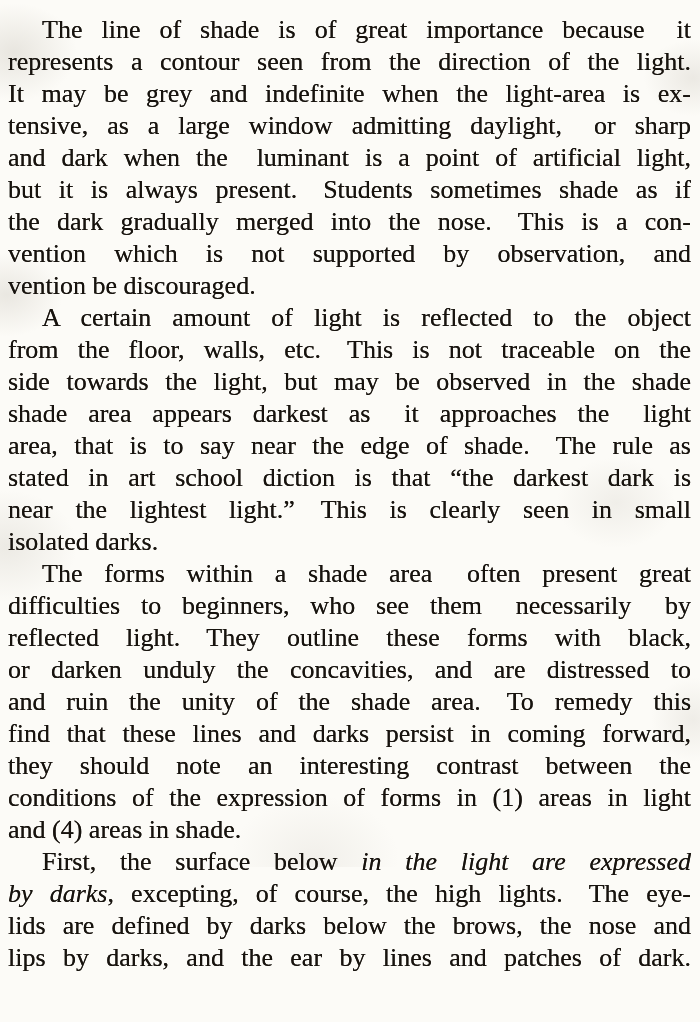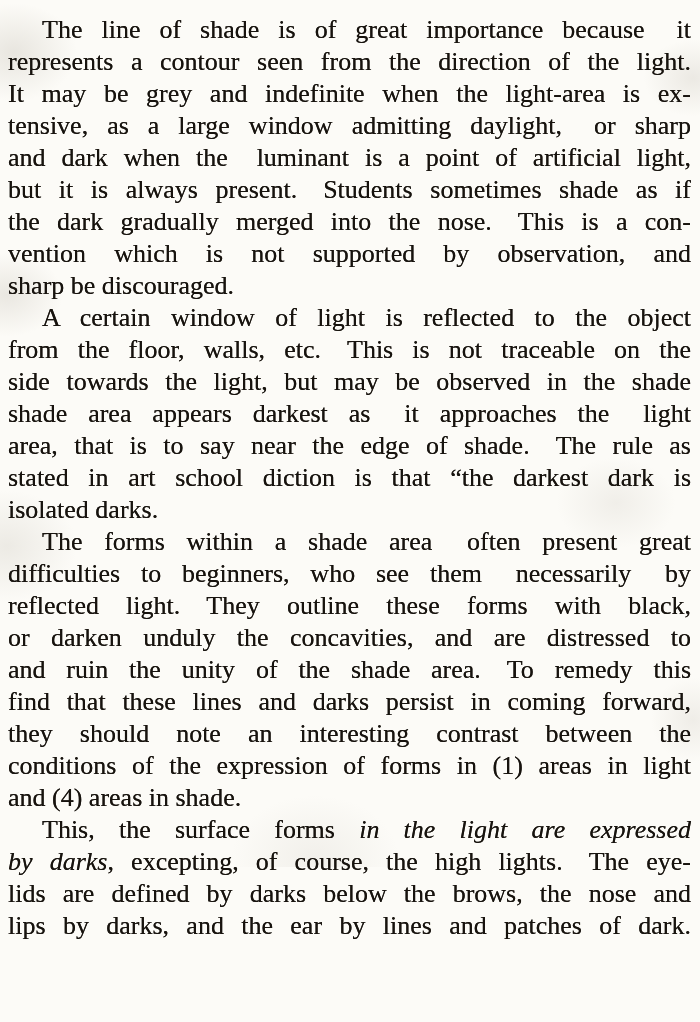--- a/index.html
+++ b/index.html
@@ -58,42 +58,43 @@
   <div>
       <div class="paragraph">
         <div class="line indent"><span>The line of shade is of great importance because  it</span></div>
         <div class="line"><span>represents a contour seen from the direction of the light.</span></div>
         <div class="line"><span>It may be grey and indefinite when the light-area is ex-</span></div>
         <div class="line"><span>tensive, as a large window admitting daylight,  or sharp</span></div>
         <div class="line"><span>and dark when the  luminant is a point of artificial light,</span></div>
         <div class="line"><span>but it is always present. Students sometimes shade as if</span></div>
         <div class="line"><span>the dark gradually merged into the nose. This is a con-</span></div>
         <div class="line"><span>vention which is not supported by observation, and</span></div>
-        <div class="line no-j"><span>sharp be discouraged.</span></div>
+        <div class="line no-j"><span>vention be discouraged.</span></div>
       </div>
       <div class="paragraph">
-        <div class="line indent"><span>A certain window of light is reflected to the object</span></div>
+        <div class="line indent"><span>A certain amount of light is reflected to the object</span></div>
         <div class="line"><span>from the floor, walls, etc. This is not traceable on the</span></div>
         <div class="line"><span>side towards the light, but may be observed in the shade</span></div>
         <div class="line"><span>shade area appears darkest as  it approaches the  light</span></div>
         <div class="line"><span>area, that is to say near the edge of shade. The rule as</span></div>
         <div class="line"><span>stated in art school diction is that “the darkest dark is</span></div>
+        <div class="line"><span>near the lightest light.” This is clearly seen in small</span></div>
         <div class="line no-j"><span>isolated darks.</span></div>
       </div>
       <div class="paragraph">
         <div class="line indent"><span>The forms within a shade area  often present great</span></div>
         <div class="line"><span>difficulties to beginners, who see them  necessarily  by</span></div>
         <div class="line"><span>reflected light. They outline these forms with black,</span></div>
         <div class="line"><span>or darken unduly the concavities, and are distressed to</span></div>
         <div class="line"><span>and ruin the unity of the shade area. To remedy this</span></div>
         <div class="line"><span>find that these lines and darks persist in coming forward,</span></div>
         <div class="line"><span>they should note an interesting contrast between the</span></div>
         <div class="line"><span>conditions of the expression of forms in (1) areas in light</span></div>
         <div class="line no-j"><span>and (4) areas in shade.</span></div>
       </div>
       <div class="paragraph">
-        <div class="line indent"><span>This, the surface forms </span><em>in the light are expressed</em></div>
+        <div class="line indent"><span>First, the surface below </span><em>in the light are expressed</em></div>
         <div class="line"><em>by darks</em><span>, excepting, of course, the high lights. The eye-</span></div>
         <div class="line"><span>lids are defined by darks below the brows, the nose and</span></div>
         <div class="line"><span>lips by darks, and the ear by lines and patches of dark.</span></div>
       </div>
     </div>
 </div>
 
 </body></html>

